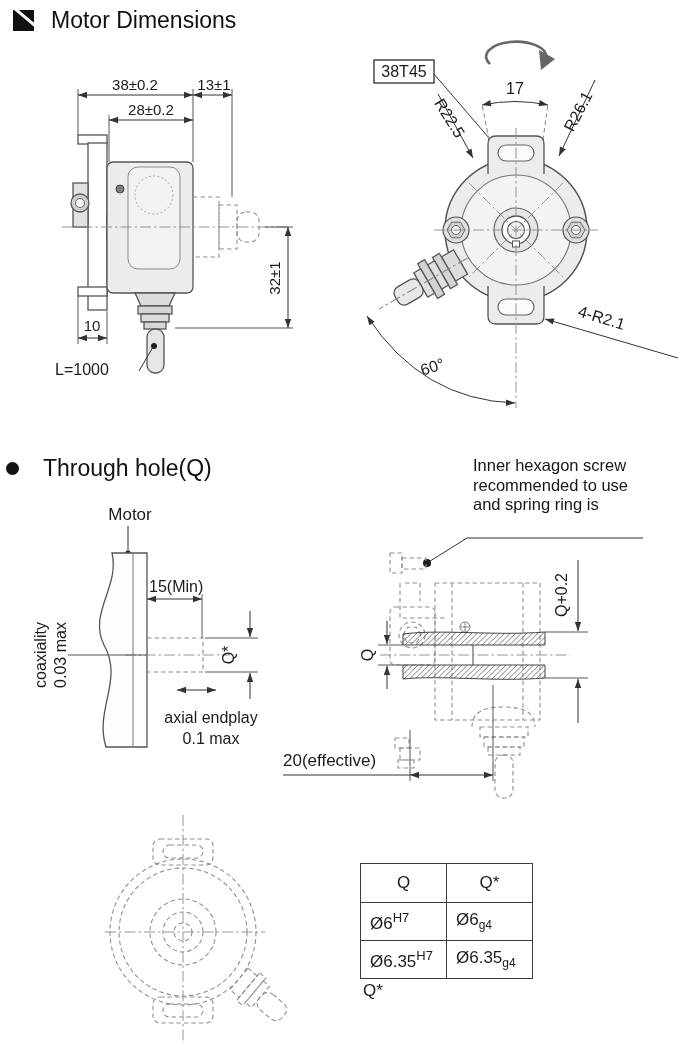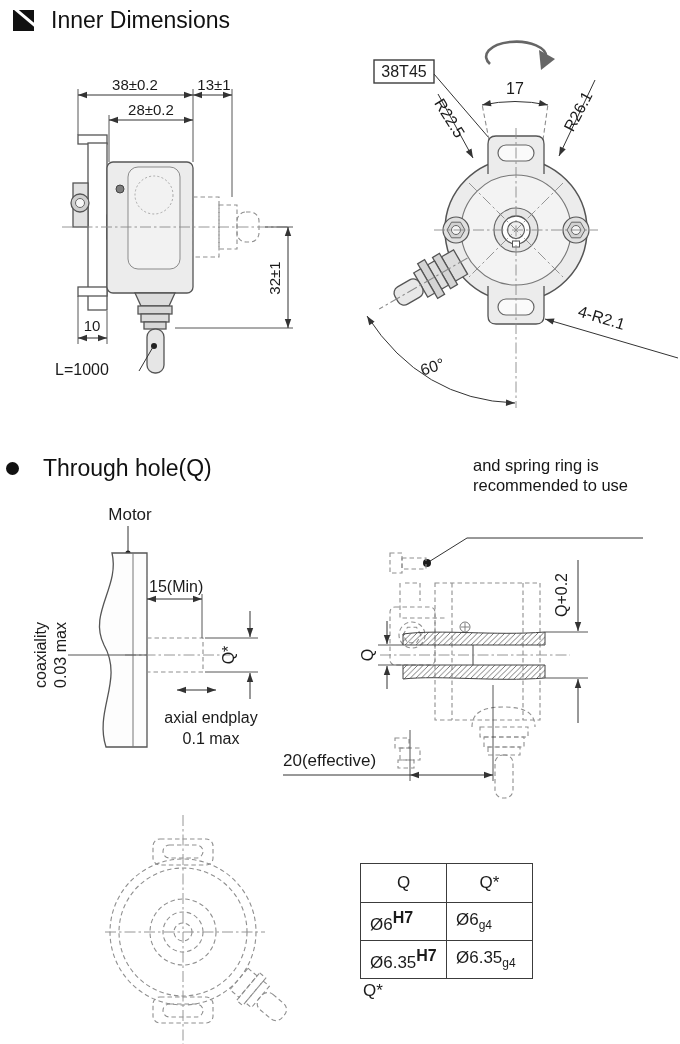--- a/index.html
+++ b/index.html
@@ -18,21 +18,21 @@
   .dimp{stroke:#333;stroke-width:1;fill:none;}
   .ext{stroke:#444;stroke-width:0.9;fill:none;}
   .cl{stroke:#8a8a8a;stroke-width:0.9;stroke-dasharray:11 3 2.5 3;fill:none;}
   .dsh{stroke:#8f8f8f;stroke-width:1.1;stroke-dasharray:4.5 3;fill:none;}
   .drw{stroke:#555;stroke-width:1.3;}
   .note{position:absolute;font-size:16.5px;line-height:19.5px;color:#161616;}
   .tol{position:absolute;border-collapse:collapse;}
   .tol th,.tol td{border:1.6px solid #3c3c3c;background:#fff;}
   .tol th{width:75px;height:36px;font-size:17px;font-weight:normal;text-align:center;}
   .tol td{width:75px;height:35px;font-size:17px;padding-left:9px;}
-  .tol sup{font-size:16px;font-weight:bold;}
+  .tol sup{font-size:13px;}
   .tol sub{font-size:12px;}
   .tolnote{position:absolute;display:flex;font-size:17px;line-height:19.5px;}
   .tolnote .sym{margin-right:13px;}
 </style>
 </head>
 <body>
 
 <div class="page">
 
   <svg width="0" height="0" style="position:absolute">
@@ -46,21 +46,21 @@
       <pattern id="hatch" width="5.5" height="5.5" patternUnits="userSpaceOnUse">
         <path d="M0,5.5 L5.5,0" stroke="#6a6a6a" stroke-width="0.9"></path>
       </pattern>
     </defs>
   </svg>
 
   <div class="hdr" style="left:13px;top:7px;">
     <div class="sq">
         <div class="slash"></div>
       </div>
-    <div class="txt">Inner Dimensions</div>
+    <div class="txt">Motor Dimensions</div>
   </div>
 
   <svg class="fig" style="left:40px;top:75px;" width="300" height="335" viewBox="0 0 300 335">
 
     <line class="ext" x1="38" y1="14" x2="38" y2="60"></line>
     <line class="ext" x1="153" y1="14" x2="153" y2="87"></line>
     <line class="ext" x1="192" y1="14" x2="192" y2="122"></line>
     <line class="ext" x1="69" y1="40" x2="69" y2="87"></line>
 
     <line class="dim" x1="38" y1="20" x2="153" y2="20"></line>
@@ -183,22 +183,23 @@
     <line class="dimp" x1="193" y1="291" x2="326" y2="330" marker-start="url(#ms)"></line>
     <text class="t16" transform="rotate(17 248 295)" x="248" y="295" text-anchor="middle">4-R2.1</text>
   </svg>
 
   <div class="hdr" style="left:6px;top:455px;justify-content:flex-end;">
     <div class="dot"></div>
     <div class="txt">Through hole(Q)</div>
   </div>
 
   <div class="note" style="left:473px;top:456px;width:190px;">
+    <div>Inner hexagon screw</div>
+    <div>recommended to use</div>
     <div>and spring ring is</div>
-    <div>recommended to use</div>
   </div>
 
   <svg class="fig" style="left:30px;top:495px;" width="280" height="300" viewBox="0 0 280 300">
     <text class="t17" x="100" y="25" text-anchor="middle">Motor</text>
     <line class="dimp" x1="98" y1="31" x2="98" y2="57"></line>
     <circle cx="98" cy="58" r="2.6" fill="#222"></circle>
 
     <path d="M82,58 L117,58 L117,252 L76,252 C64,215 94,185 74,150 C58,118 90,92 82,58 Z" fill="#fdfdfd" class="drw"></path>
     <line x1="103" y1="58" x2="103" y2="252" stroke="#777" stroke-width="1"></line>
 

